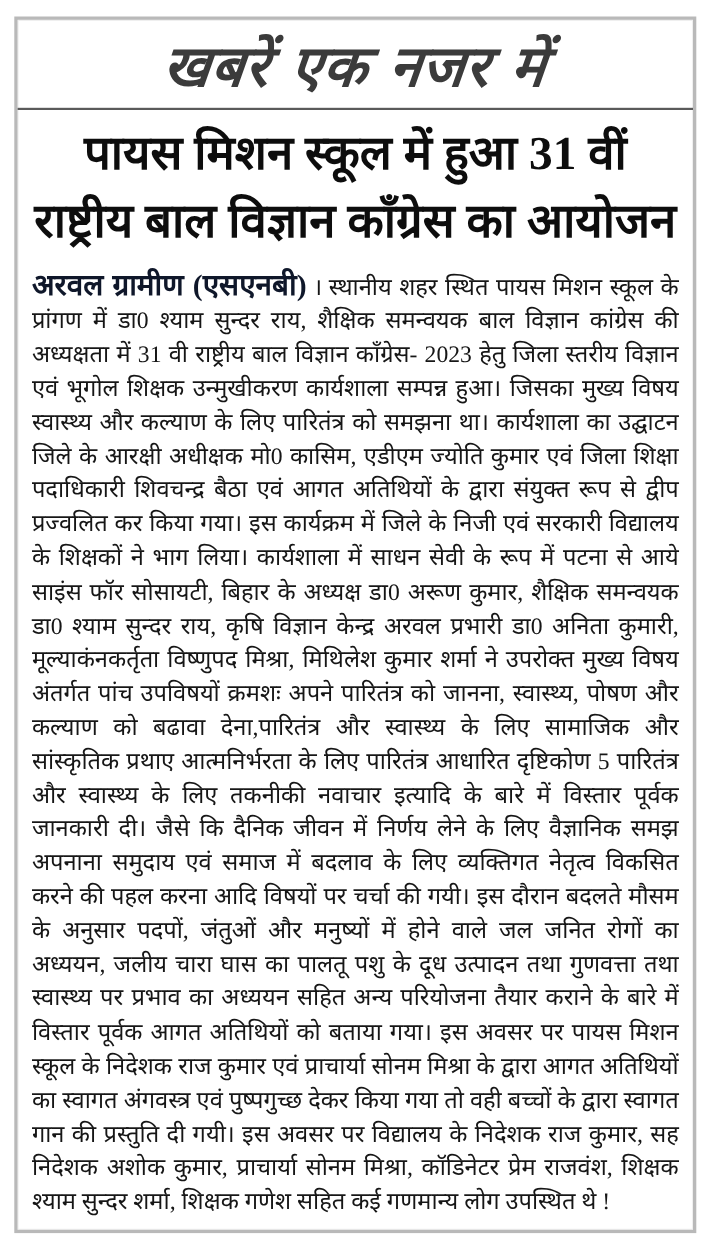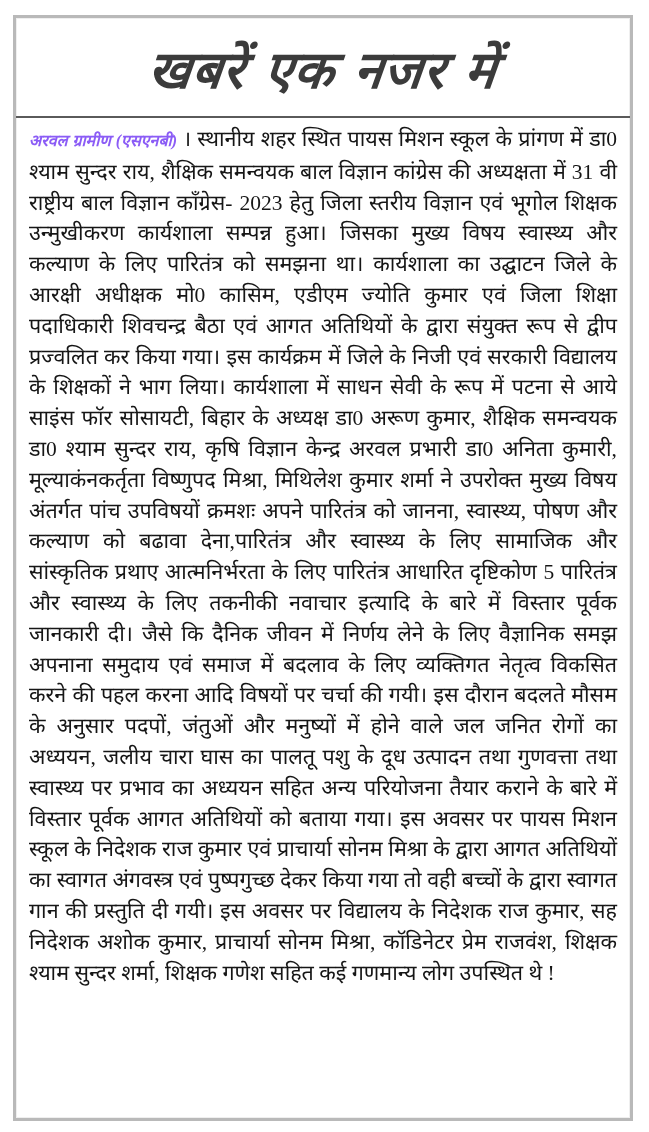--- a/index.html
+++ b/index.html
@@ -56,35 +56,38 @@
   }
   .body-text{
     padding:6px 13px 10px 13px;
     font-size:21.5px;
     line-height:30.8px;
     text-align:justify;
     color:var(--body-ink);
   }
   .dateline{
     font-weight:700;
-    font-size:16px;
-    color:#8b5cf6;
-    font-style:italic;
+    font-size:27px;
+    color:#0f172a;
   }
   .danda{
     margin:0 6px 0 6px;
   }
 </style>
 </head>
 <body>
 
 <div class="clip-box">
 
   <div class="masthead">
     <span class="masthead-text">खबरें एक नजर में</span>
   </div>
 
+  <h1 class="headline">
+    <span class="hl-line">पायस मिशन स्कूल में हुआ 31 वीं</span>
+    <span class="hl-line">राष्ट्रीय बाल विज्ञान काँग्रेस का आयोजन</span>
+  </h1>
 
   <p class="body-text">
     <strong class="dateline">अरवल ग्रामीण (एसएनबी)</strong><span class="danda">।</span><span>स्थानीय शहर स्थित पायस मिशन स्कूल के प्रांगण में डा0 श्याम सुन्दर राय, शैक्षिक समन्वयक बाल विज्ञान कांग्रेस की अध्यक्षता में 31 वी राष्ट्रीय बाल विज्ञान काँग्रेस- 2023 हेतु जिला स्तरीय विज्ञान एवं भूगोल शिक्षक उन्मुखीकरण कार्यशाला सम्पन्न हुआ। जिसका मुख्य विषय स्वास्थ्य और कल्याण के लिए पारितंत्र को समझना था। कार्यशाला का उद्घाटन जिले के आरक्षी अधीक्षक मो0 कासिम, एडीएम ज्योति कुमार एवं जिला शिक्षा पदाधिकारी शिवचन्द्र बैठा एवं आगत अतिथियों के द्वारा संयुक्त रूप से द्वीप प्रज्वलित कर किया गया। इस कार्यक्रम में जिले के निजी एवं सरकारी विद्यालय के शिक्षकों ने भाग लिया। कार्यशाला में साधन सेवी के रूप में पटना से आये साइंस फॉर सोसायटी, बिहार के अध्यक्ष डा0 अरूण कुमार, शैक्षिक समन्वयक डा0 श्याम सुन्दर राय, कृषि विज्ञान केन्द्र अरवल प्रभारी डा0 अनिता कुमारी, मूल्याकंनकर्तृता विष्णुपद मिश्रा, मिथिलेश कुमार शर्मा ने उपरोक्त मुख्य विषय अंतर्गत पांच उपविषयों क्रमशः अपने पारितंत्र को जानना, स्वास्थ्य, पोषण और कल्याण को बढावा देना,पारितंत्र और स्वास्थ्य के लिए सामाजिक और सांस्कृतिक प्रथाए आत्मनिर्भरता के लिए पारितंत्र आधारित दृष्टिकोण 5 पारितंत्र और स्वास्थ्य के लिए तकनीकी नवाचार इत्यादि के बारे में विस्तार पूर्वक जानकारी दी। जैसे कि दैनिक जीवन में निर्णय लेने के लिए वैज्ञानिक समझ अपनाना समुदाय एवं समाज में बदलाव के लिए व्यक्तिगत नेतृत्व विकसित करने की पहल करना आदि विषयों पर चर्चा की गयी। इस दौरान बदलते मौसम के अनुसार पदपों, जंतुओं और मनुष्यों में होने वाले जल जनित रोगों का अध्ययन, जलीय चारा घास का पालतू पशु के दूध उत्पादन तथा गुणवत्ता तथा स्वास्थ्य पर प्रभाव का अध्ययन सहित अन्य परियोजना तैयार कराने के बारे में विस्तार पूर्वक आगत अतिथियों को बताया गया। इस अवसर पर पायस मिशन स्कूल के निदेशक राज कुमार एवं प्राचार्या सोनम मिश्रा के द्वारा आगत अतिथियों का स्वागत अंगवस्त्र एवं पुष्पगुच्छ देकर किया गया तो वही बच्चों के द्वारा स्वागत गान की प्रस्तुति दी गयी। इस अवसर पर विद्यालय के निदेशक राज कुमार, सह निदेशक अशोक कुमार, प्राचार्या सोनम मिश्रा, कॉडिनेटर प्रेम राजवंश, शिक्षक श्याम सुन्दर शर्मा, शिक्षक गणेश सहित कई गणमान्य लोग उपस्थित थे !</span>
   </p>
 
 </div>
 
 </body></html>

